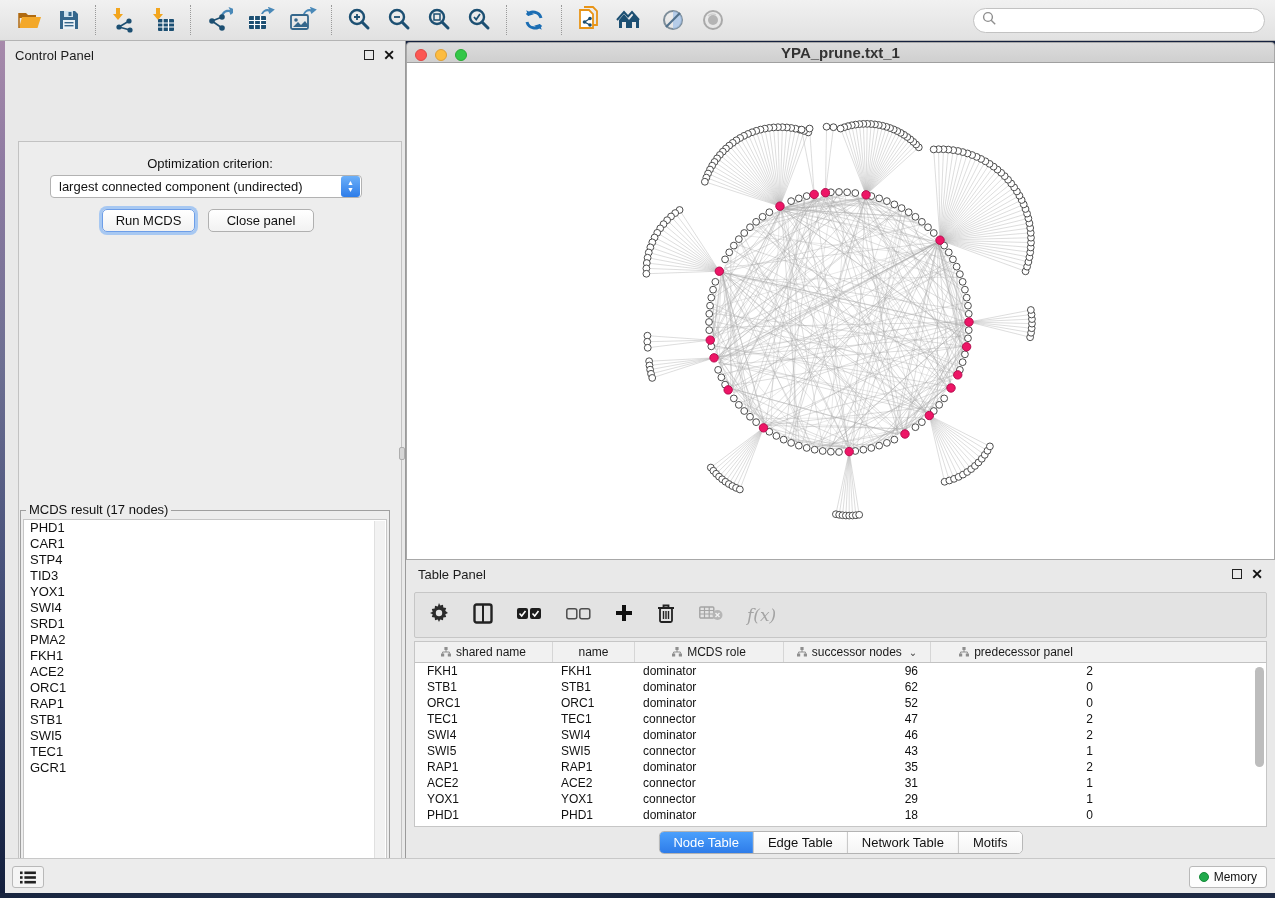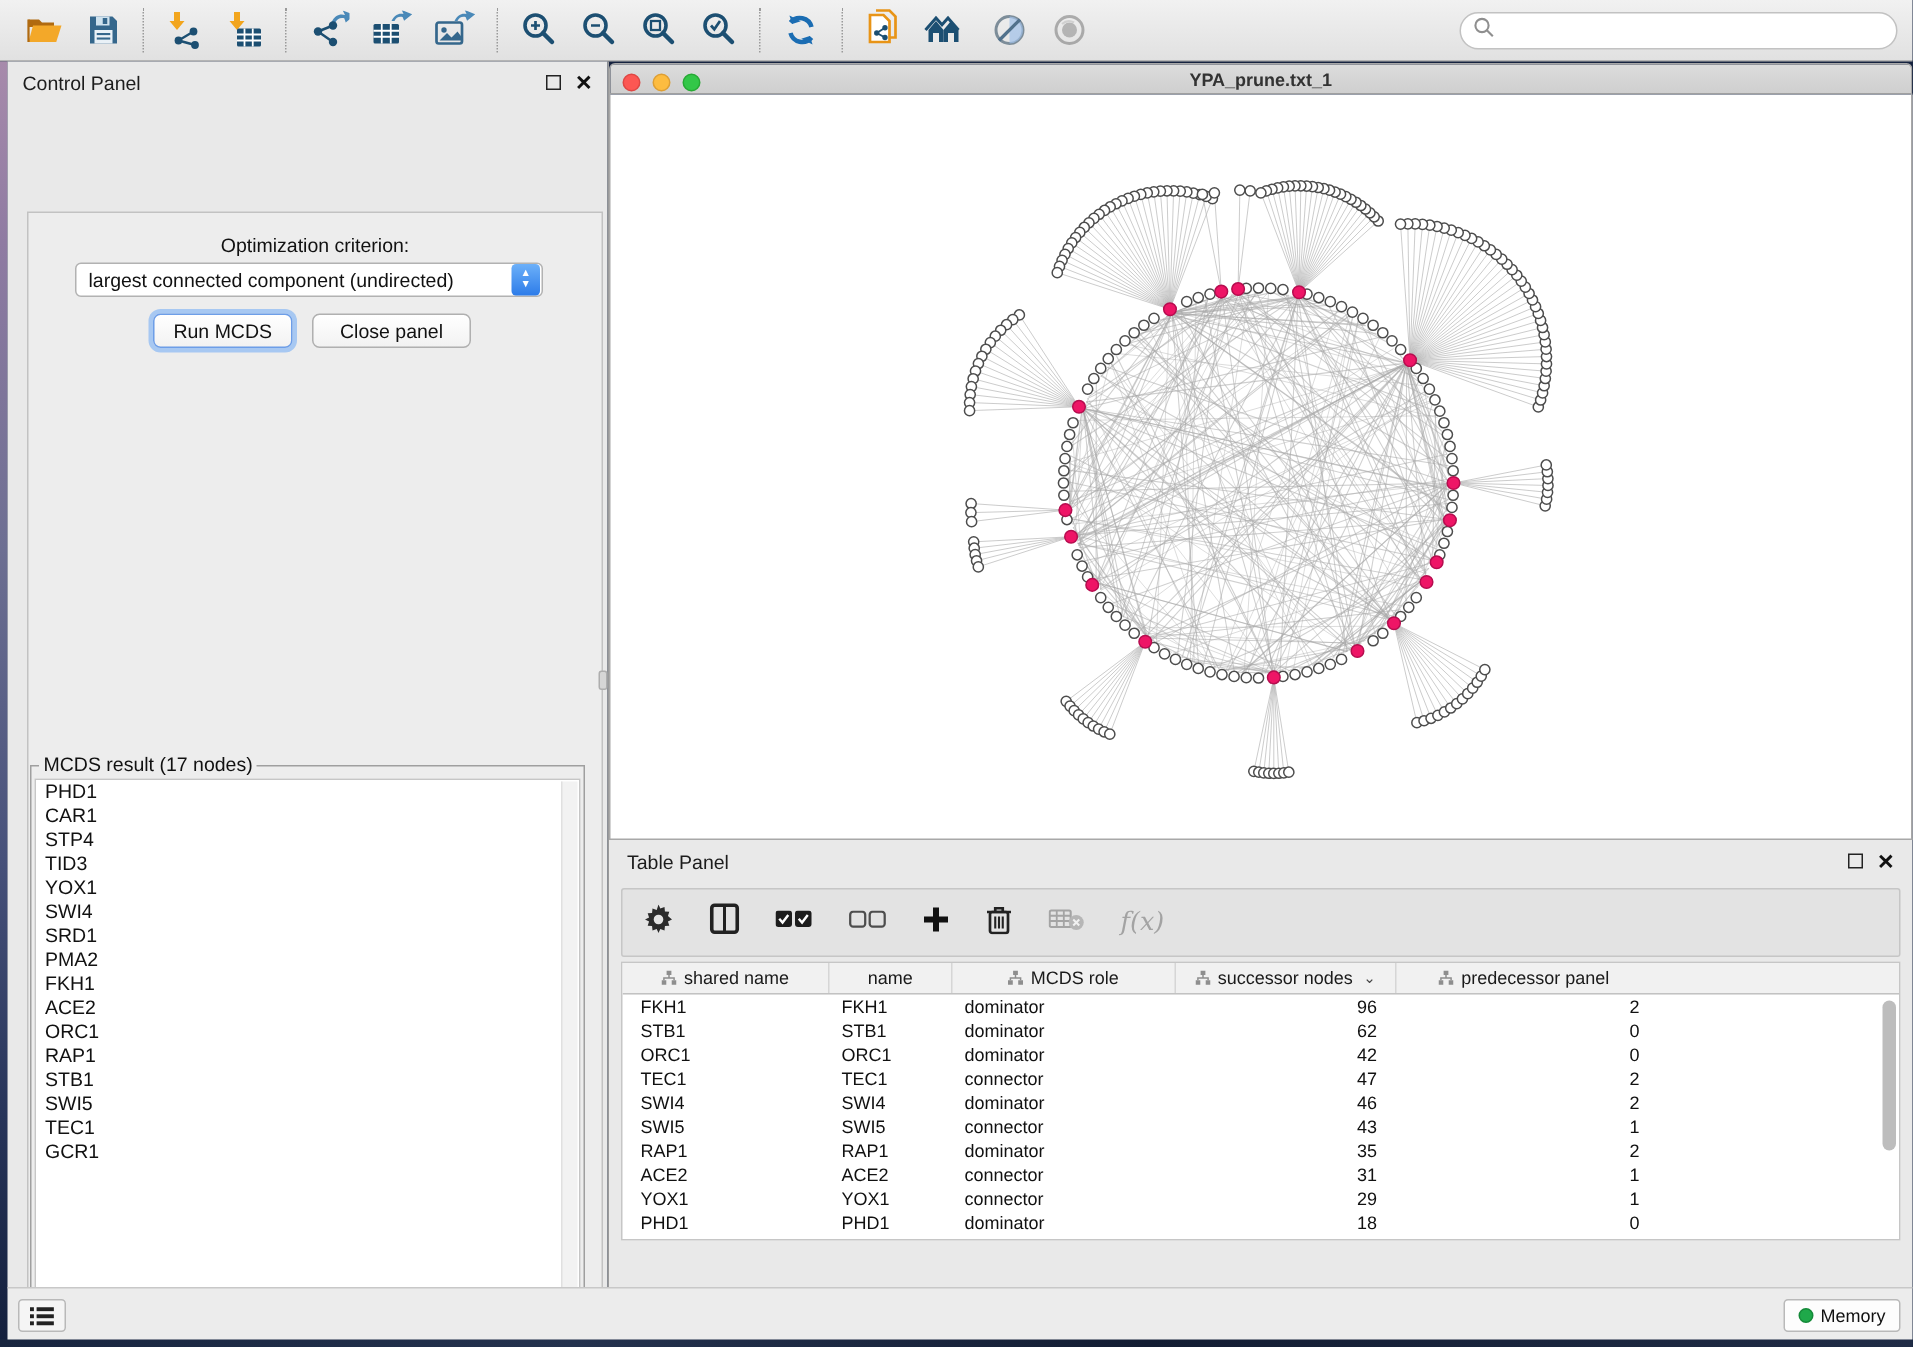--- a/index.html
+++ b/index.html
@@ -73,21 +73,21 @@
   
   #v-splitter { position:absolute; left:405px; top:41px; width:1px; height:817px; background:#9a9a9a; }
   #splitter-handle { position:absolute; left:399px; top:447px; width:6px; height:13px;
     background:#d6d6d6; border:1px solid #aeaeae; border-radius:2px; }
 
   
   #network-window { position:absolute; left:406px; top:42px; width:869px; height:518px; }
   #net-titlebar { height:21px; background:linear-gradient(#dcdcdc,#cfcfcf);
     border:1px solid #a8a8a8; border-bottom:1px solid #a0a0a0;
     border-radius:4px 4px 0 0; position:relative; display:flex; align-items:center; justify-content:center; }
-  #net-title { font-size:12px; font-weight:bold; color:#333; }
+  #net-title { font-size:15px; font-weight:bold; color:#333; }
   .traffic { position:absolute; left:8px; top:6px; display:flex; gap:8px; }
   .light { width:12px; height:12px; border-radius:50%; }
   .light.red { background:#fc5753; border:1px solid #df4744; }
   .light.yellow { background:#fdbc40; border:1px solid #de9f34; }
   .light.green { background:#33c748; border:1px solid #27aa35; }
   #net-canvas { position:relative; height:497px; background:#fff;
     border:1px solid #a8a8a8; border-top:none; }
 
   
   #table-panel { position:absolute; left:406px; top:560px; width:869px; height:298px; background:#e9e9e9; }
@@ -1142,21 +1142,21 @@
             <div class="td" style="width: 138px; text-align: left; padding-left: 12px;">STB1</div>
             <div class="td" style="width: 82px; text-align: left; padding-left: 8px;">STB1</div>
             <div class="td" style="width: 149px; text-align: left; padding-left: 8px;">dominator</div>
             <div class="td" style="width: 147px; text-align: right; padding-right: 13px;">62</div>
             <div class="td" style="width: 170px; text-align: right; padding-right: 8px;">0</div>
           </div>
           <div class="tr">
             <div class="td" style="width: 138px; text-align: left; padding-left: 12px;">ORC1</div>
             <div class="td" style="width: 82px; text-align: left; padding-left: 8px;">ORC1</div>
             <div class="td" style="width: 149px; text-align: left; padding-left: 8px;">dominator</div>
-            <div class="td" style="width: 147px; text-align: right; padding-right: 13px;">42</div>
+            <div class="td" style="width: 147px; text-align: right; padding-right: 13px;">52</div>
             <div class="td" style="width: 170px; text-align: right; padding-right: 8px;">0</div>
           </div>
           <div class="tr">
             <div class="td" style="width: 138px; text-align: left; padding-left: 12px;">TEC1</div>
             <div class="td" style="width: 82px; text-align: left; padding-left: 8px;">TEC1</div>
             <div class="td" style="width: 149px; text-align: left; padding-left: 8px;">connector</div>
             <div class="td" style="width: 147px; text-align: right; padding-right: 13px;">47</div>
             <div class="td" style="width: 170px; text-align: right; padding-right: 8px;">2</div>
           </div>
           <div class="tr">
@@ -1198,20 +1198,26 @@
             <div class="td" style="width: 138px; text-align: left; padding-left: 12px;">PHD1</div>
             <div class="td" style="width: 82px; text-align: left; padding-left: 8px;">PHD1</div>
             <div class="td" style="width: 149px; text-align: left; padding-left: 8px;">dominator</div>
             <div class="td" style="width: 147px; text-align: right; padding-right: 13px;">18</div>
             <div class="td" style="width: 170px; text-align: right; padding-right: 8px;">0</div>
           </div>
         </div>
       <div id="tp-scroll"></div>
     </div>
 
+    <div id="bottom-tabs">
+        <div class="btab active">Node Table</div>
+        <div class="btab">Edge Table</div>
+        <div class="btab">Network Table</div>
+        <div class="btab">Motifs</div>
+      </div>
   </div>
 
   <div id="status-bar">
     <div id="statuslist-btn">
       <svg width="16" height="13" viewBox="0 0 16 13">
           <g fill="#222">
             <rect x="0" y="0.5" width="2.6" height="2.6"></rect>
             <rect x="4.4" y="0.5" width="11.5" height="2.6"></rect>
             <rect x="0" y="5.2" width="2.6" height="2.6"></rect>
             <rect x="4.4" y="5.2" width="11.5" height="2.6"></rect>

